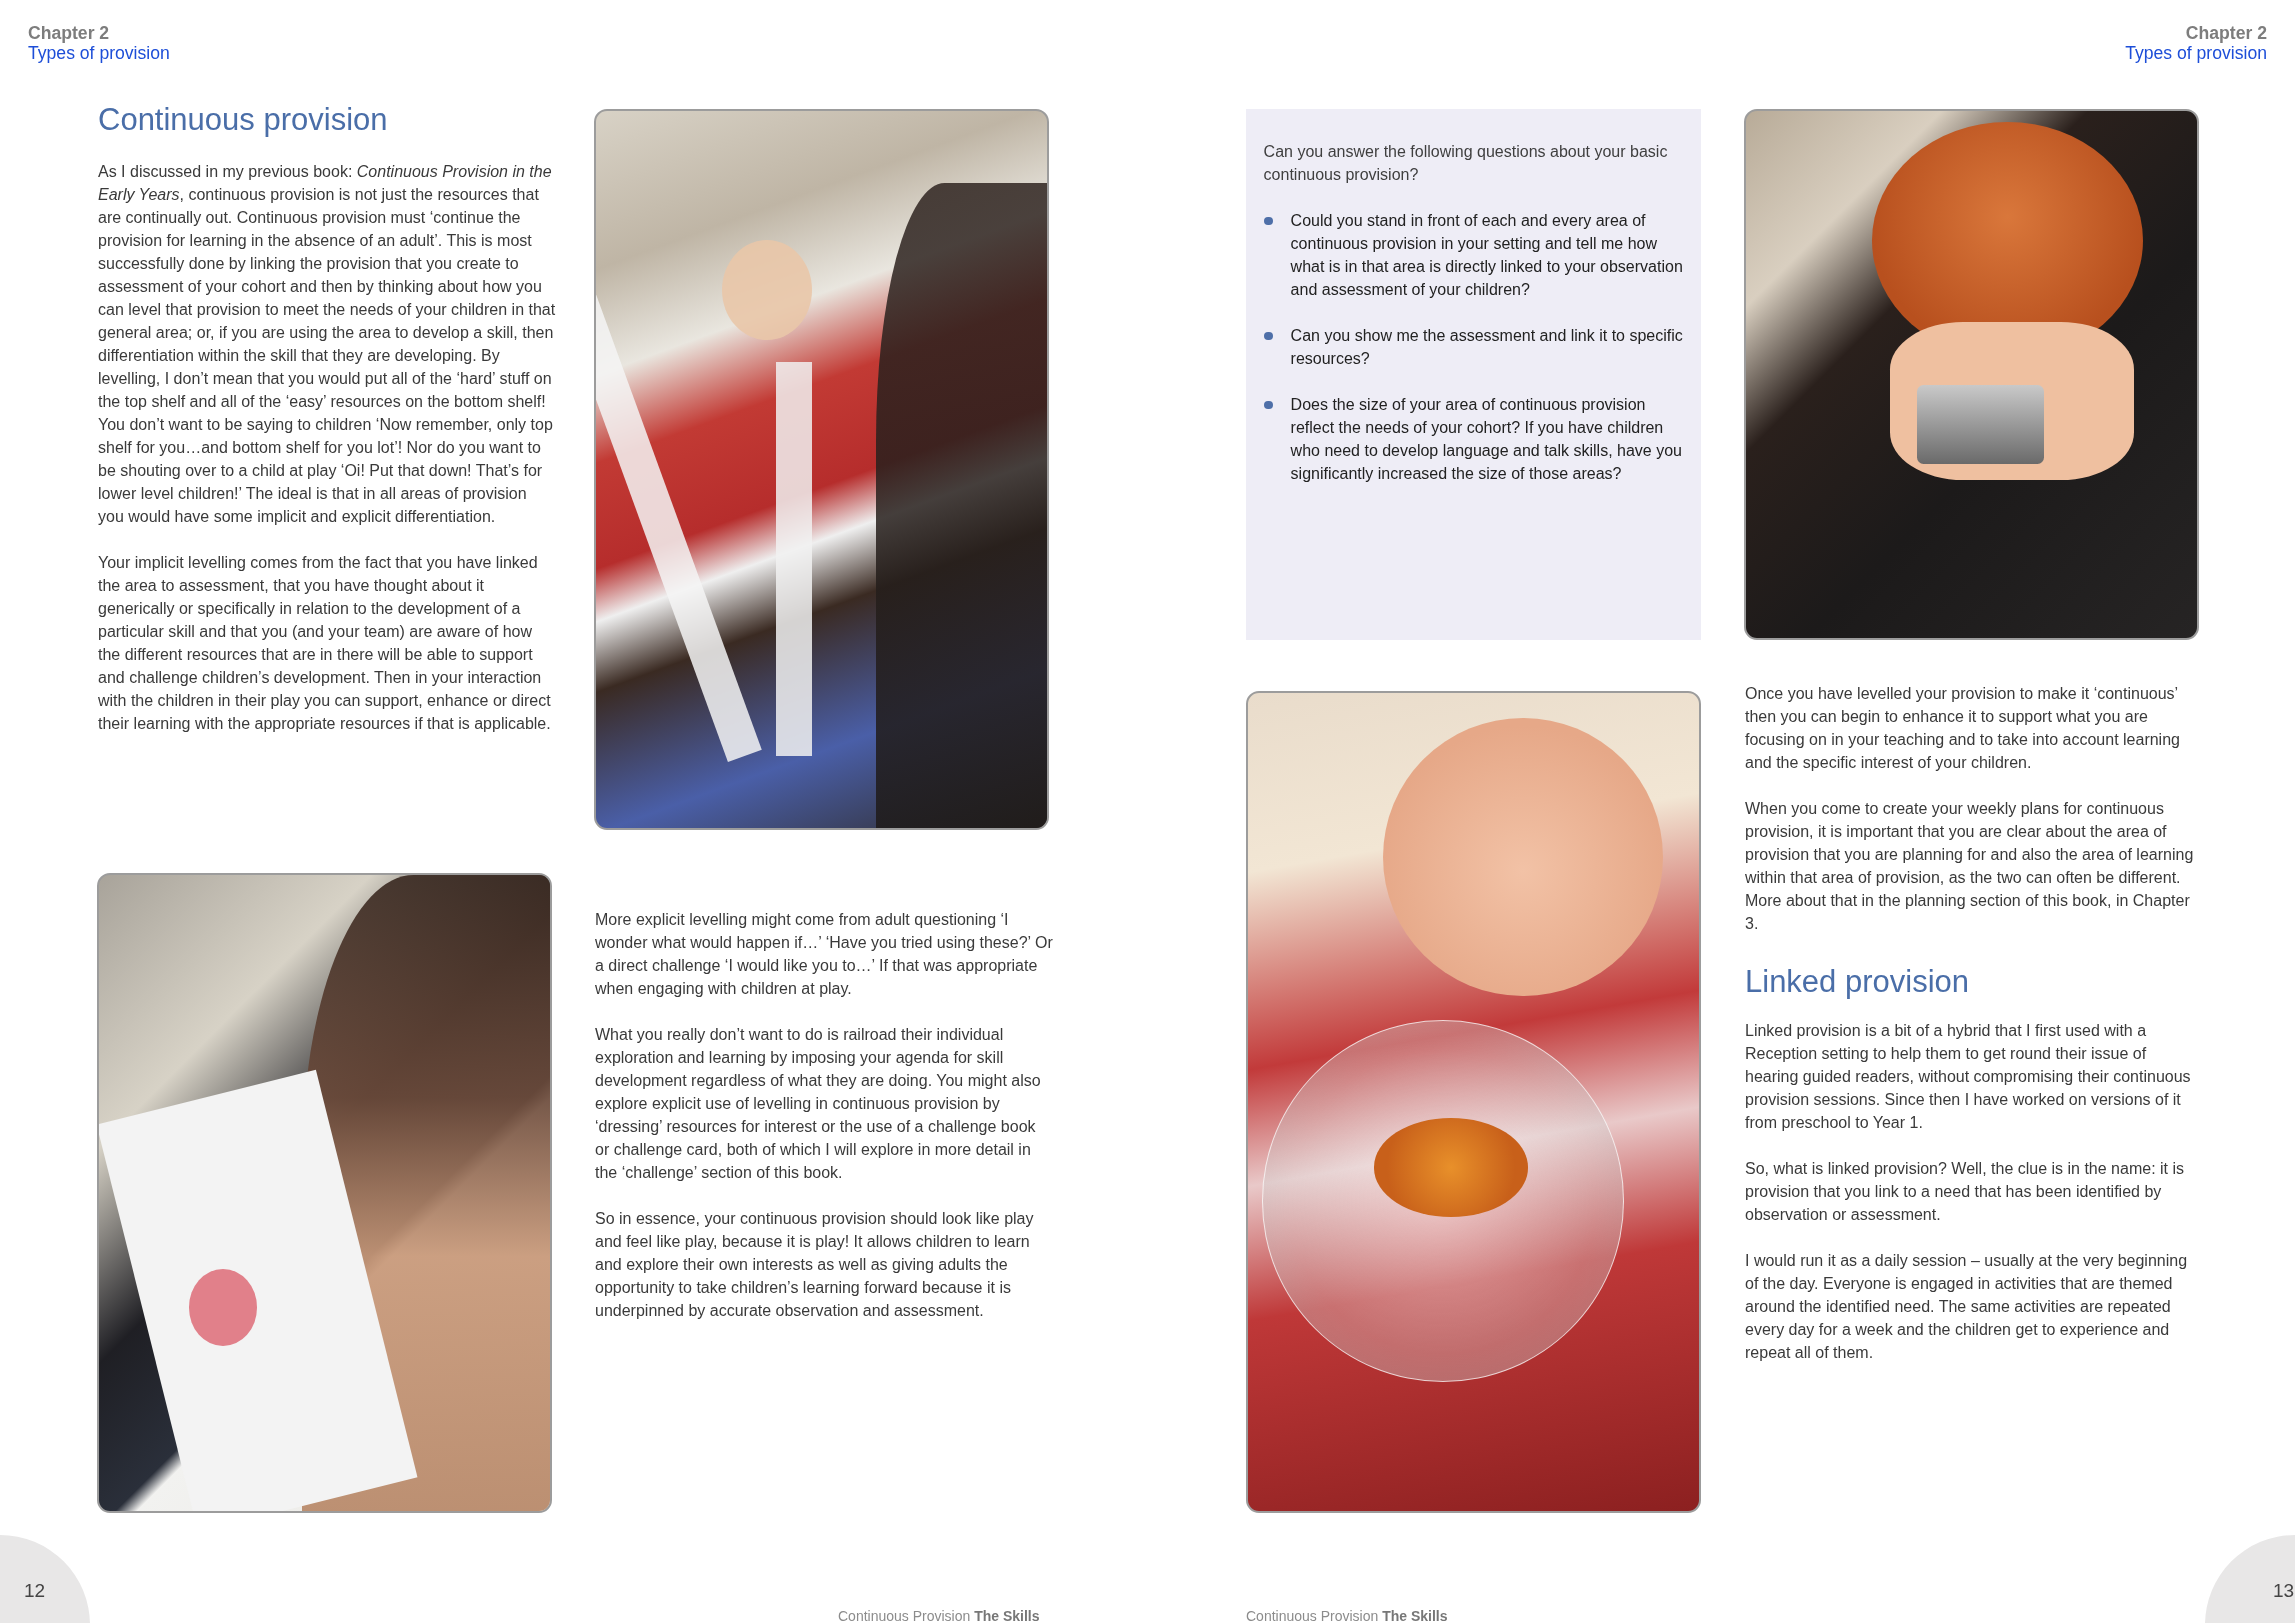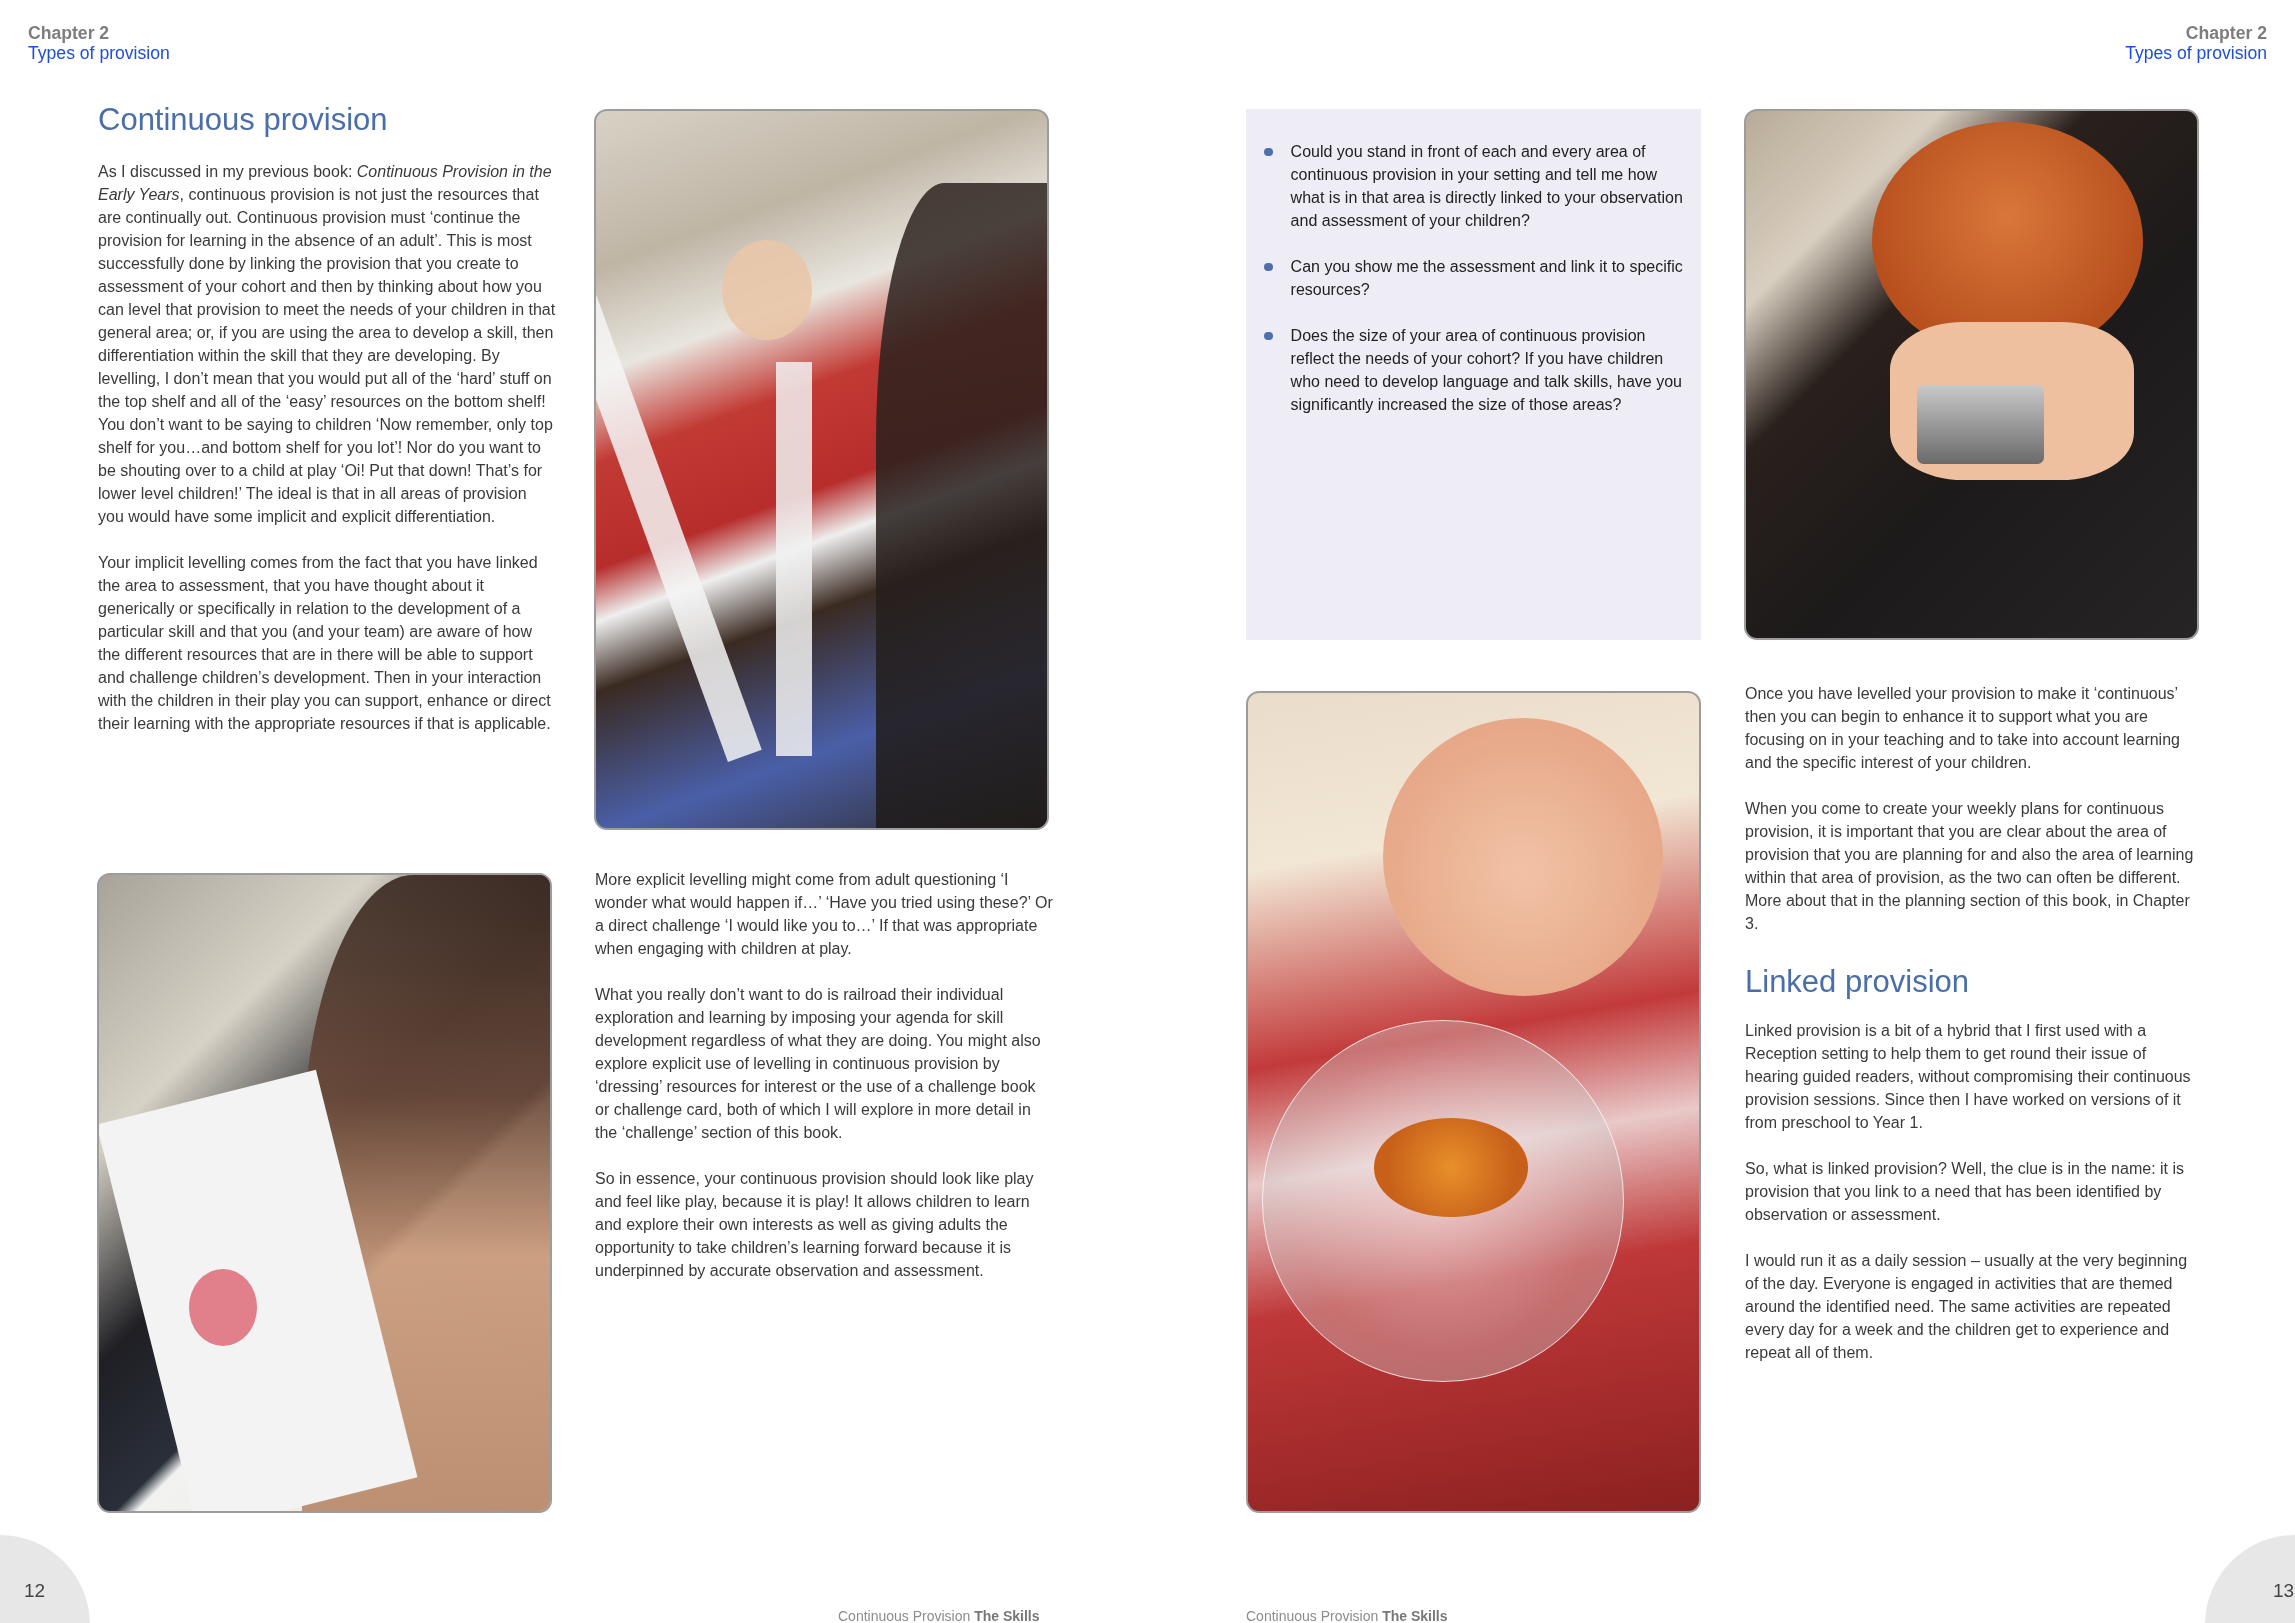--- a/index.html
+++ b/index.html
@@ -43,37 +43,38 @@
   <div style="position:absolute;right:0;top:10%;width:38%;height:90%;background:linear-gradient(180deg,#2f2420,#1e1a18);opacity:.85;border-radius:40% 0 0 0"></div>
 </div>
 
 <div class="abs photo" style="left:97px;top:873px;width:455px;height:640px;background:
   linear-gradient(135deg,#a8a39a 0%,#d7d2c6 25%,#1f1f24 45%,#2a2f3a 60%,#f2f2f0 62%,#e9e7e2 100%);">
   <div style="position:absolute;right:0;top:0;width:55%;height:100%;background:linear-gradient(180deg,#3a2a22,#6b4a3a 35%,#c89878 60%,#b88868 100%);border-radius:45% 0 0 0;opacity:.92"></div>
   <div style="position:absolute;left:10%;top:34%;width:50%;height:66%;background:#f3f3f3;transform:rotate(-14deg)"></div>
   <div style="position:absolute;left:20%;top:62%;width:15%;height:12%;border-radius:50%;background:#e1808a"></div>
 </div>
 
-<div class="abs body" style="left:595px;top:868px;width:458px;">
+<div class="abs body" style="left:595px;top:908px;width:458px;">
   <p>More explicit levelling might come from adult questioning ‘I wonder what would happen if…’ ‘Have you tried using these?’ Or a direct challenge ‘I would like you to…’ If that was appropriate when engaging with children at play.</p>
   <p>What you really don’t want to do is railroad their individual exploration and learning by imposing your agenda for skill development regardless of what they are doing. You might also explore explicit use of levelling in continuous provision by ‘dressing’ resources for interest or the use of a challenge book or challenge card, both of which I will explore in more detail in the ‘challenge’ section of this book.</p>
   <p>So in essence, your continuous provision should look like play and feel like play, because it is play! It allows children to learn and explore their own interests as well as giving adults the opportunity to take children’s learning forward because it is underpinned by accurate observation and assessment.</p>
 </div>
 
 <div class="abs pgcircle" style="left:-90px;top:1535px;"></div>
 <div class="abs pgnum" style="left:24px;top:1580px;">12</div>
 
 <div class="abs footer" style="left:838px;top:1580px;">
   <span>Continuous Provision</span> <b>The Skills</b>
 </div>
 
 <div class="abs run-chapter" style="right:28px;top:23px;text-align:right;">Chapter 2</div>
 <div class="abs run-sub" style="right:28px;top:43px;text-align:right;">Types of provision</div>
 
 <div class="abs box" style="left:1246px;top:109px;width:455px;height:531px;">
+  <div class="intro">Can you answer the following questions about your basic continuous provision?</div>
   <ul>
     <li><span class="dot"></span><span>Could you stand in front of each and every area of continuous provision  in your setting and tell me how what is in that area is directly linked to your observation and assessment of your children?</span></li>
     <li><span class="dot"></span><span>Can you show me the assessment and link it to specific resources?</span></li>
     <li><span class="dot"></span><span>Does the size of your area of continuous provision reflect the needs of your cohort? If you have children who need to develop language and talk skills, have you significantly increased the size of those areas?</span></li>
   </ul>
 </div>
 
 <div class="abs photo" style="left:1744px;top:109px;width:455px;height:531px;background:
   linear-gradient(135deg,#b8ab98 0%,#d9cfc0 20%,#2a201c 35%,#1c1a1a 60%,#262424 100%);">
   <div style="position:absolute;left:28%;top:2%;width:60%;height:45%;border-radius:50%;background:radial-gradient(circle at 50% 40%,#d9773b,#b8501e 70%)"></div>

